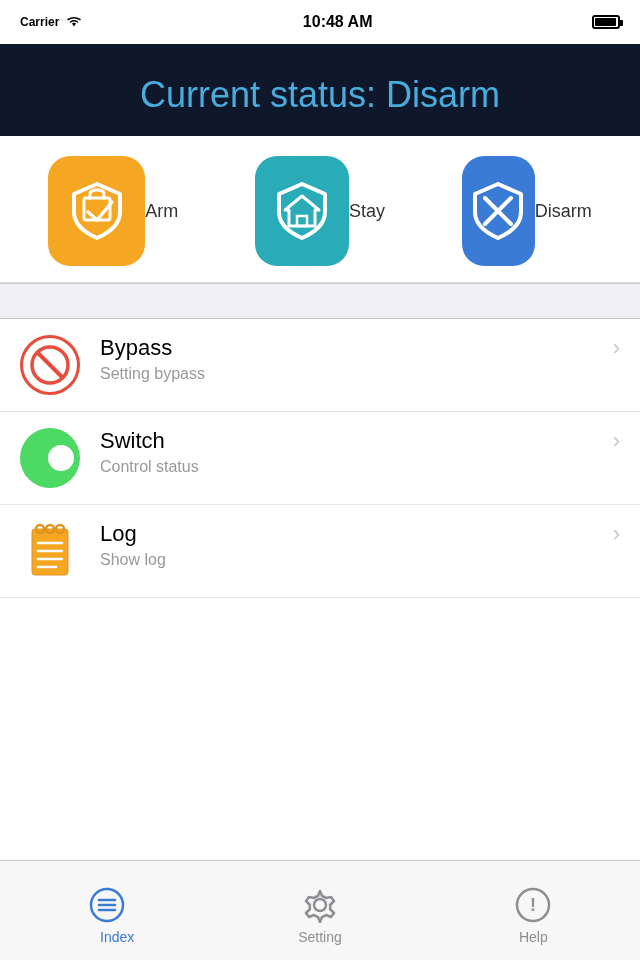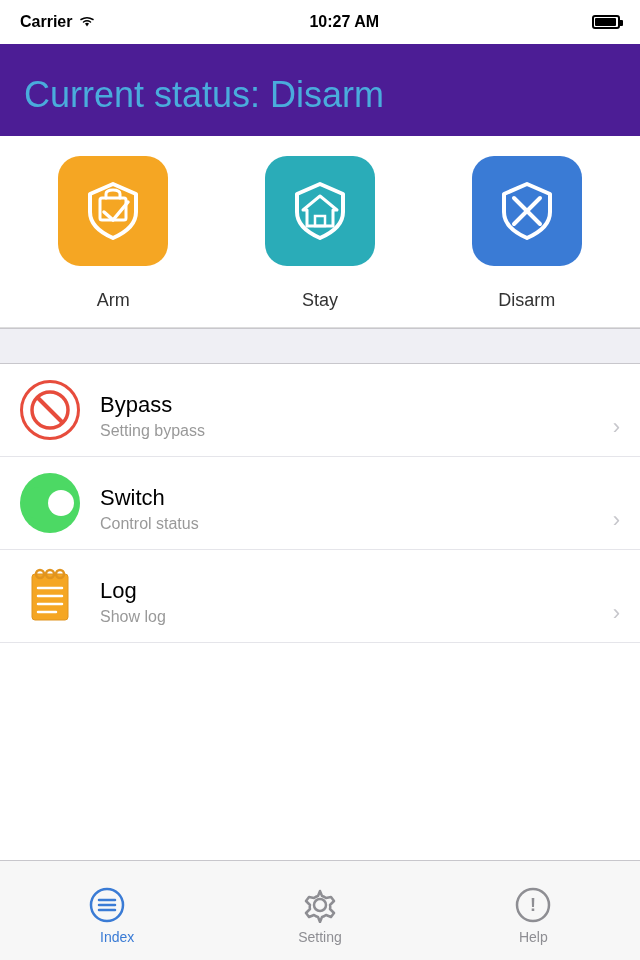--- a/index.html
+++ b/index.html
@@ -14,21 +14,21 @@
 
     
     .status-bar {
       display: flex;
       justify-content: space-between;
       align-items: center;
       padding: 8px 20px;
       height: 44px;
       background: #fff;
     }
-    .status-left { font-size: 16px; font-weight: 600; display: flex; align-items: center; gap: 6px; }
+    .status-left { font-size: 12px; font-weight: 600; display: flex; align-items: center; gap: 6px; }
     .status-center { font-size: 16px; font-weight: 600; }
     .status-right { display: flex; align-items: center; }
     .battery-icon {
       width: 28px; height: 14px; border: 2px solid #000; border-radius: 3px; position: relative;
       display: inline-block;
     }
     .battery-icon::after {
       content: '';
       position: absolute;
       right: -5px; top: 3px;
@@ -36,41 +36,42 @@
       background: #000; border-radius: 0 1px 1px 0;
     }
     .battery-fill {
       position: absolute; left: 1px; top: 1px; bottom: 1px;
       width: 88%; background: #000; border-radius: 1px;
     }
 
     
     .current-status {
       padding: 30px 24px 20px;
-      background: #4c1d95;
+      background: #0f172a;
+      text-align: center;
     }
     .current-status h1 {
       font-size: 36px;
       font-weight: 300;
       color: #4AACDC;
     }
 
     
     .action-buttons {
       display: flex;
       justify-content: space-around;
       padding: 20px 10px 16px;
       background: #fff;
       border-bottom: 1px solid #ddd;
     }
     .action-btn {
       display: flex;
-      flex-direction: column;
-      align-items: center;
-      gap: 24px;
+      flex-direction: row;
+      align-items: center;
+      gap: 0;
       cursor: pointer;
       width: 130px;
     }
     .action-btn-icon {
       width: 110px; height: 110px;
       border-radius: 22px;
       display: flex;
       align-items: center;
       justify-content: center;
     }
@@ -93,21 +94,21 @@
       border-top: 1px solid #C8C7CC;
       border-bottom: 1px solid #C8C7CC;
     }
 
     
     .list-container {
       background: #fff;
     }
     .list-item {
       display: flex;
-      align-items: flex-end;
+      align-items: flex-start;
       padding: 16px 20px;
       border-bottom: 1px solid #E5E5EA;
       cursor: pointer;
       position: relative;
       min-height: 90px;
     }
     .list-item-icon {
       width: 60px; height: 60px;
       border-radius: 50%;
       display: flex; align-items: center; justify-content: center;
@@ -167,21 +168,21 @@
 <div class="status-bar">
   <div class="status-left">
     <span>Carrier</span>
 
     <svg width="18" height="14" viewBox="0 0 18 14">
       <path d="M9 11.5 L11 8.5 Q9 7 7 8.5 Z" fill="#000"></path>
       <path d="M5.5 7 Q9 4.5 12.5 7" fill="none" stroke="#000" stroke-width="1.5" stroke-linecap="round"></path>
       <path d="M3 4.5 Q9 1 15 4.5" fill="none" stroke="#000" stroke-width="1.5" stroke-linecap="round"></path>
     </svg>
   </div>
-  <div class="status-center">10:27 AM</div>
+  <div class="status-center">10:48 AM</div>
   <div class="status-right">
     <div class="battery-icon">
       <div class="battery-fill"></div>
     </div>
   </div>
 </div>
 
 <div class="current-status">
   <h1>Current status: Disarm</h1>
 </div>

